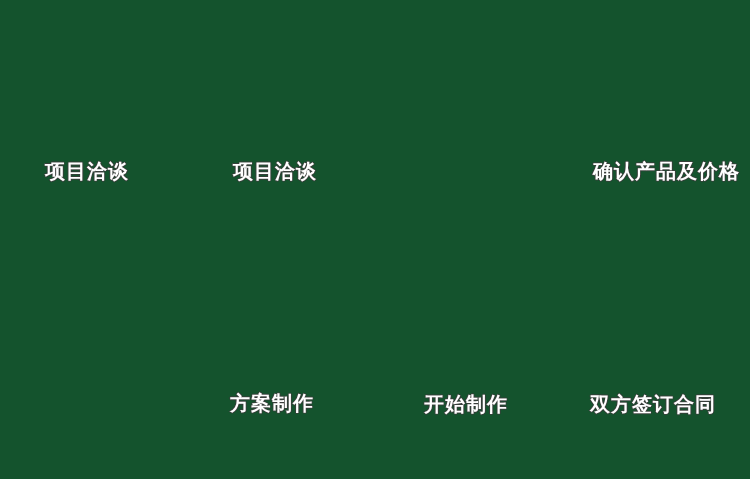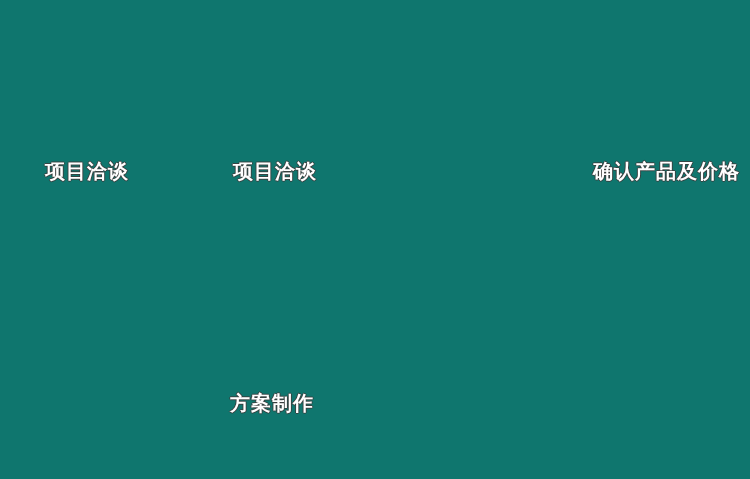--- a/index.html
+++ b/index.html
@@ -4,21 +4,21 @@
 <style>
   html, body {
     margin: 0;
     padding: 0;
     background: #ffffff;
   }
   .canvas {
     position: relative;
     width: 750px;
     height: 479px;
-    background: #0f766e;
+    background: #14532d;
     overflow: hidden;
     font-family: "Liberation Sans", sans-serif;
   }
   .step-label {
     position: absolute;
     white-space: nowrap;
     font-size: 20px;
     font-weight: bold;
     line-height: 1;
     color: #ffffff;
@@ -47,15 +47,17 @@
 
   <span class="step-label pos-step1">项目洽谈</span>
 
   <span class="step-label pos-step2">项目洽谈</span>
 
 
   <span class="step-label pos-step4">确认产品及价格</span>
 
   <span class="step-label pos-step5">方案制作</span>
 
+  <span class="step-label pos-step6">开始制作</span>
 
+  <span class="step-label pos-step7">双方签订合同</span>
 
 </div>
 
 </body></html>

